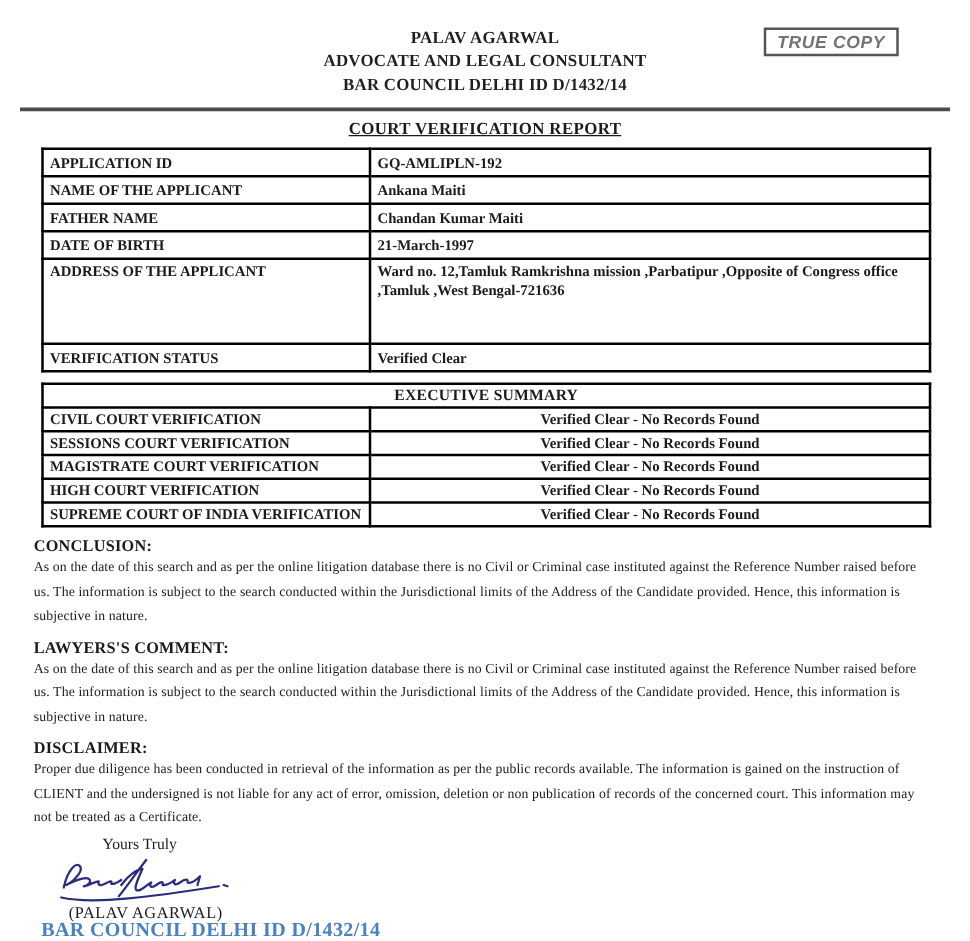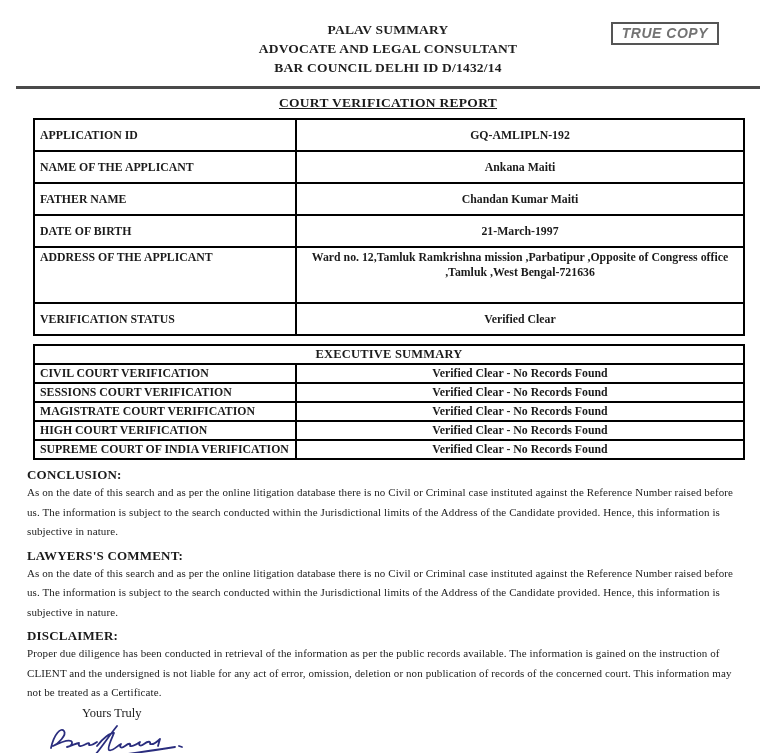--- a/index.html
+++ b/index.html
@@ -20,25 +20,25 @@
   .rule { height:3px; background:#4a4a4a; border:none; margin:9px 16px 0 16px; }
   .report-title { text-align:center; font-weight:bold; font-size:13.5px;
     text-decoration:underline; margin-top:6px; letter-spacing:0.3px; }
   
   table.grid { border-collapse:collapse; margin-left:33px; width:712px;
     table-layout:fixed; }
   table.details { margin-top:7px; }
   table.summary { margin-top:8px; }
   .grid td, .grid th { border:2px solid #000; padding:1px 5px;
     font-size:11.8px; line-height:15px; overflow:hidden; }
-  .details tr { height:32px; }
-  .details tr.tall { height:56px; }
+  .details tr { height:22px; }
+  .details tr.tall { height:68px; }
   .details tr.tall td { vertical-align:top; padding-top:2px; }
   td.lbl { font-weight:bold; }
-  td.val { font-weight:bold;text-align:center; }
+  td.val { font-weight:bold; }
   .summary tr { height:19px; }
   .summary th { text-align:center; font-size:12.5px; letter-spacing:0.2px; }
   .summary td.val { text-align:center; }
   
   .sections { margin:7px 29px 0 27px; width:716px; }
   .section { margin-top:6px; }
   .section:first-child { margin-top:0; }
   .section-heading { font-weight:bold; font-size:13px; line-height:15px;
     letter-spacing:0.2px; margin-bottom:1px; }
   .section-body { margin:0; font-size:11px; line-height:19.5px;
@@ -52,21 +52,21 @@
     font-weight:bold; color:#4a80c4; letter-spacing:0.3px; }
 </style>
 </head>
 <body>
 
 <div class="page">
 
   <div class="stamp">TRUE COPY</div>
 
   <div class="letterhead">
-    <div>PALAV SUMMARY</div>
+    <div>PALAV AGARWAL</div>
     <div>ADVOCATE AND LEGAL CONSULTANT</div>
     <div>BAR COUNCIL DELHI ID D/1432/14</div>
   </div>
 
   <hr class="rule">
 
   <div class="report-title">COURT VERIFICATION REPORT</div>
 
   <table class="grid details">
     <colgroup>

